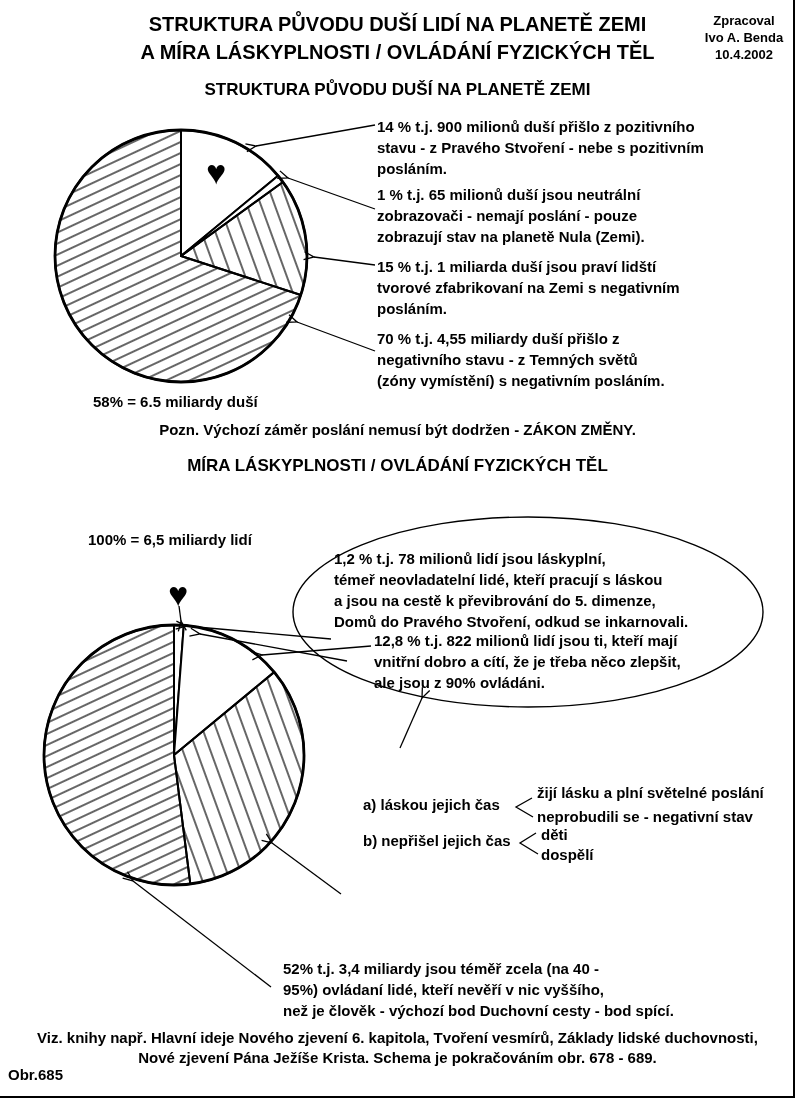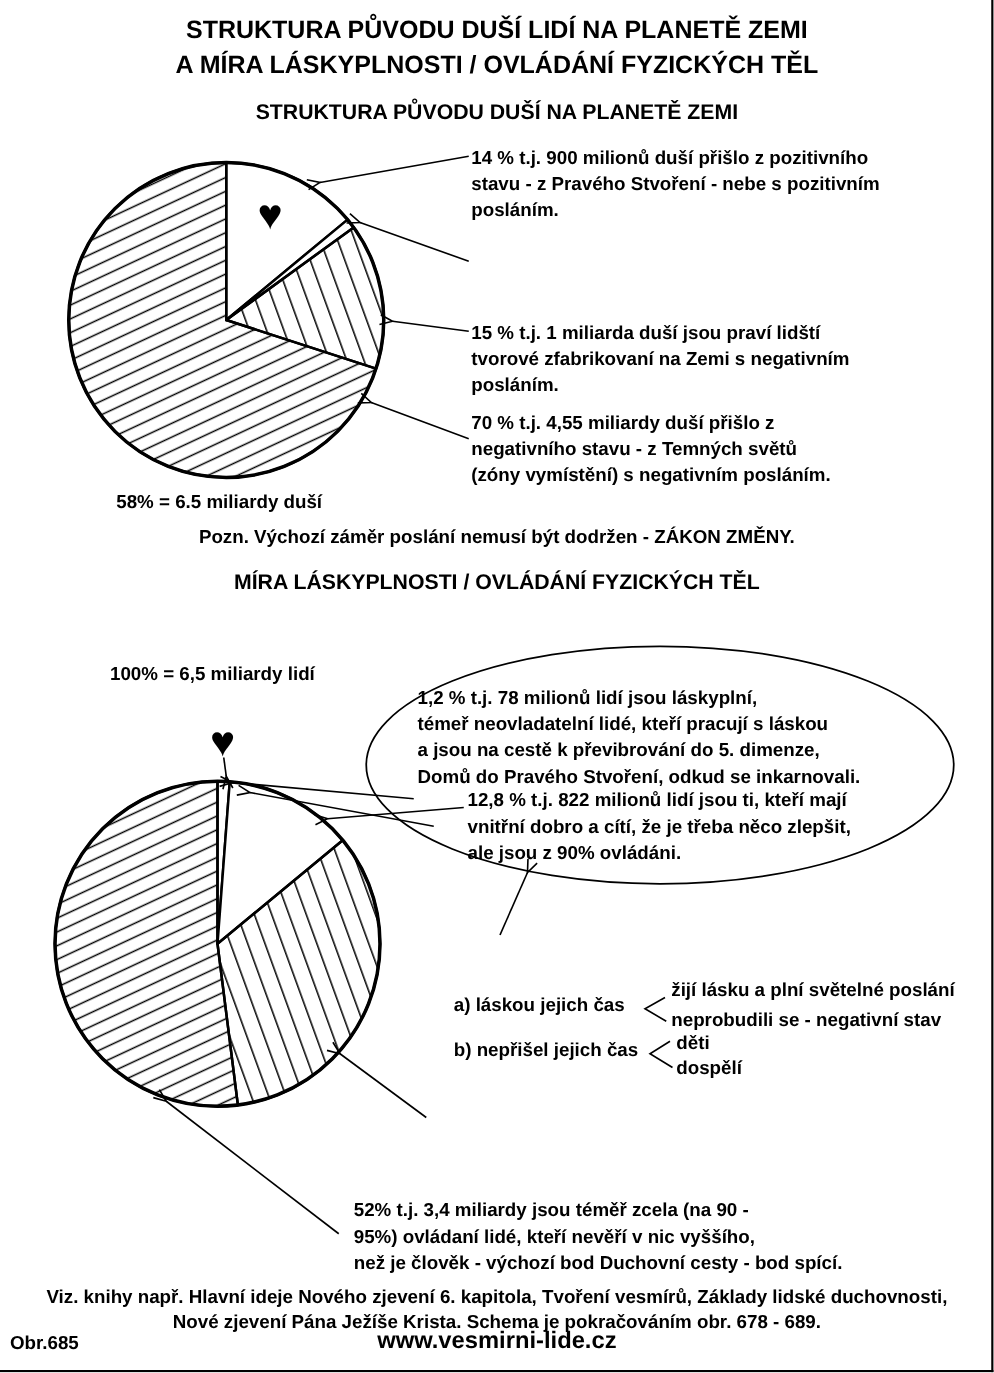--- a/index.html
+++ b/index.html
@@ -68,26 +68,32 @@
       <path d="M400,748 L422,698" marker-end="url(#arw)"></path>
       <path d="M341,894 L272,843" marker-end="url(#arw)"></path>
       <path d="M271,987 L133,881" marker-end="url(#arw)"></path>
       <path d="M532,798 L516,807 L533,817"></path>
       <path d="M536,833 L520,843 L538,854"></path>
     </g>
   </svg>
 
   <div class="txt center main-title">STRUKTURA PŮVODU DUŠÍ LIDÍ NA PLANETĚ ZEMI
 A MÍRA LÁSKYPLNOSTI / OVLÁDÁNÍ FYZICKÝCH TĚL</div>
+  <div class="txt credit">Zpracoval
+Ivo A. Benda
+10.4.2002</div>
 
   <div class="txt center sec-title" style="top:80px">STRUKTURA PŮVODU DUŠÍ NA PLANETĚ ZEMI</div>
   <span class="heart" style="left:206px;top:155px">♥</span>
   <div class="txt ann" style="left:377px;top:116px">14 % t.j. 900 milionů duší přišlo z pozitivního
 stavu - z Pravého Stvoření - nebe  s pozitivním
 posláním.</div>
+  <div class="txt ann" style="left:377px;top:184px">1 % t.j.  65 milionů duší jsou neutrální
+zobrazovači - nemají poslání - pouze
+zobrazují stav na planetě Nula (Zemi).</div>
   <div class="txt ann" style="left:377px;top:256px">15 % t.j. 1 miliarda duší jsou praví lidští
 tvorové zfabrikovaní na Zemi s negativním
 posláním.</div>
   <div class="txt ann" style="left:377px;top:328px">70 % t.j. 4,55 miliardy duší přišlo z
 negativního stavu - z Temných světů
 (zóny vymístění) s negativním posláním.</div>
   <div class="txt small-label" style="left:93px;top:392px">58% = 6.5 miliardy duší</div>
   <div class="txt center small-label" style="top:420px">Pozn. Výchozí záměr poslání nemusí být dodržen - ZÁKON ZMĚNY.</div>
 
   <div class="txt center sec-title" style="top:456px">MÍRA LÁSKYPLNOSTI / OVLÁDÁNÍ FYZICKÝCH TĚL</div>
@@ -99,24 +105,23 @@
 Domů do Pravého Stvoření, odkud se inkarnovali.</div>
   <div class="txt ann" style="left:374px;top:630px">12,8 % t.j. 822 milionů lidí jsou ti, kteří mají
 vnitřní dobro a cítí, že je třeba něco zlepšit,
 ale jsou z 90% ovládáni.</div>
   <div class="txt ann" style="left:363px;top:794px">a) láskou jejich čas</div>
   <div class="txt ann" style="left:537px;top:806px">neprobudili se - negativní stav</div>
   <div class="txt ann" style="left:537px;top:782px">žijí lásku a plní světelné poslání</div>
   <div class="txt ann" style="left:363px;top:830px">b) nepřišel jejich čas</div>
   <div class="txt ann" style="left:541px;top:824px">děti</div>
   <div class="txt ann" style="left:541px;top:844px">dospělí</div>
-  <div class="txt ann" style="left:283px;top:958px">52% t.j. 3,4 miliardy jsou téměř zcela (na 90 -
+  <div class="txt ann" style="left:283px;top:958px">52% t.j. 3,4 miliardy jsou téměř zcela (na 40 -
 95%) ovládaní lidé, kteří nevěří v nic vyššího,
 než je člověk - výchozí bod Duchovní cesty - bod spící.</div>
 
   <div class="txt center footer">Viz. knihy např. Hlavní ideje Nového zjevení 6. kapitola, Tvoření vesmírů, Základy lidské duchovnosti,
 Nové zjevení Pána Ježíše Krista.  Schema je pokračováním obr. 678 - 689.</div>
   <div class="txt obr">Obr.685</div>
-  <div class="txt center www">www.vesmirni-lide.cz</div>
 
   <div class="edge-r"></div>
   <div class="edge-b"></div>
 </div>
 
 </body></html>

